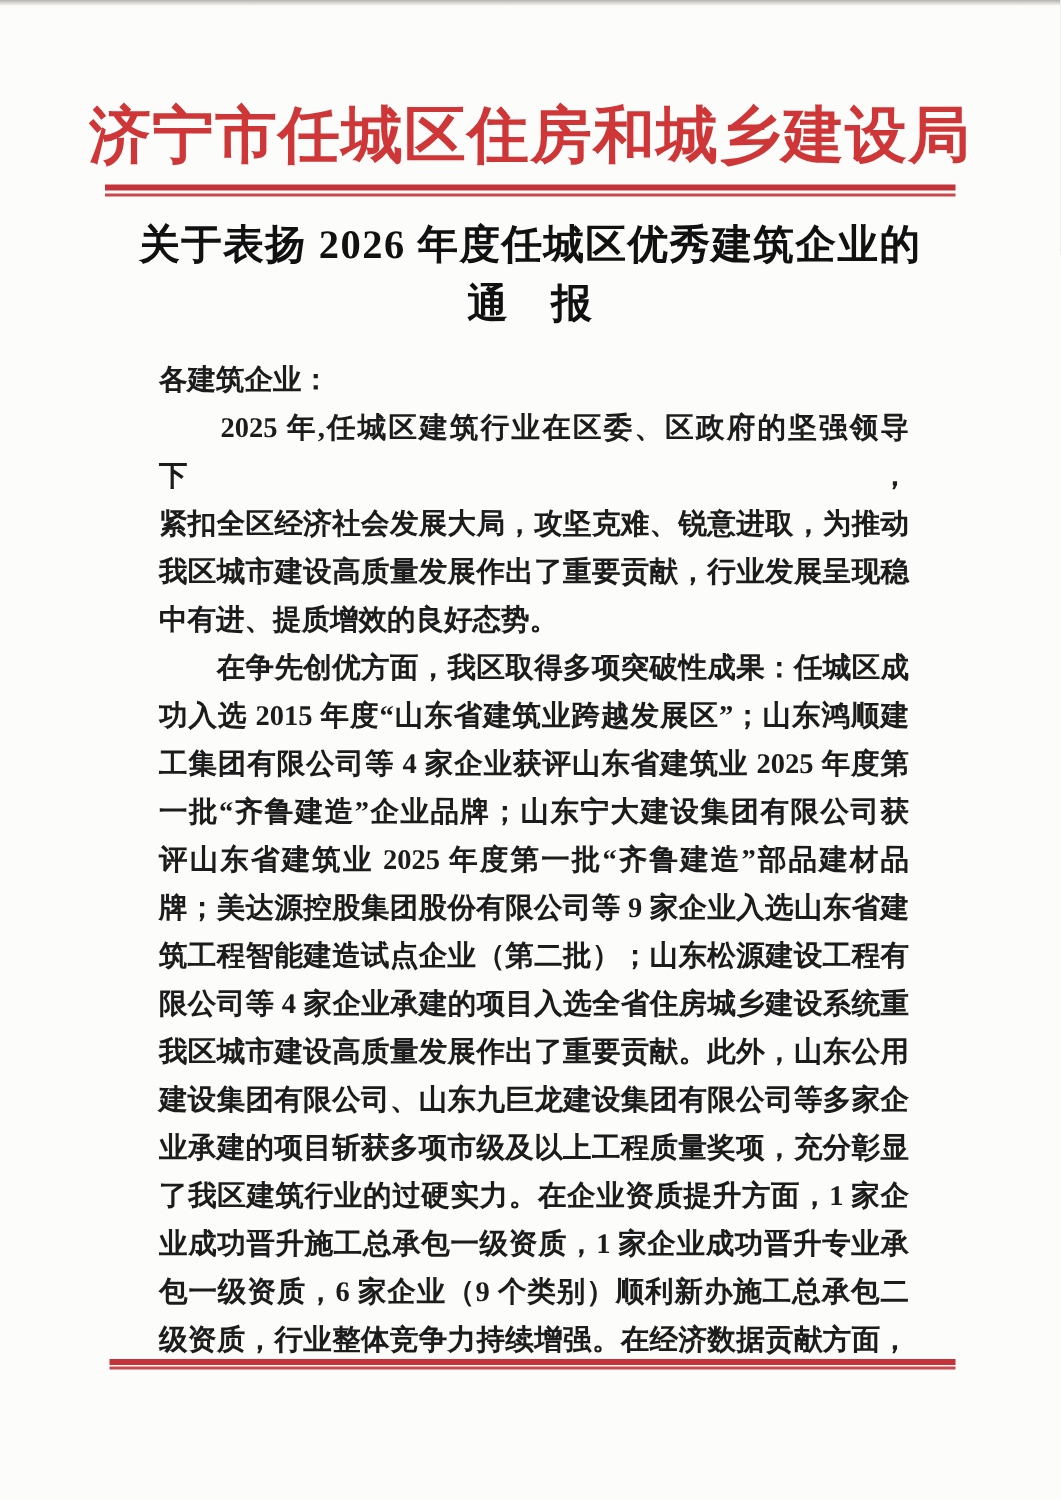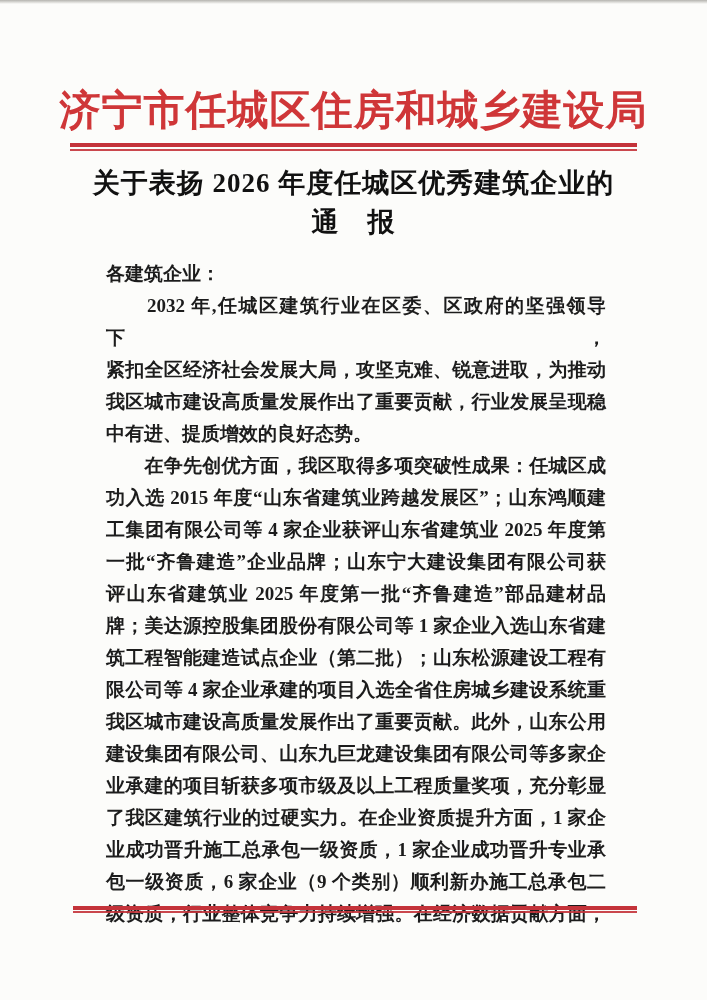--- a/index.html
+++ b/index.html
@@ -16,21 +16,21 @@
     background:var(--page-bg);
     overflow:hidden;
     font-family:"Liberation Serif","DejaVu Serif",serif;
   }
   
   .scan-edge-top{
     position:absolute;top:0;left:0;right:0;height:4px;
     background:linear-gradient(to bottom, rgba(110,108,100,.5), rgba(110,108,100,0));
   }
   .agency-header{
-    padding-top:84px;
+    padding-top:64px;
     text-align:center;
     font-size:41px;
     line-height:1.3;
     font-weight:bold;
     letter-spacing:1px;
     color:var(--header-red);
     white-space:nowrap;
   }
   .double-rule{width:567px;margin:6px auto 0;}
   .double-rule .thick{height:4px;background:var(--rule-red);}
@@ -83,30 +83,30 @@
   </div>
 
   <div class="doc-title">
     <div>关于表扬 2026 年度任城区优秀建筑企业的</div>
     <div>通　报</div>
   </div>
 
   <div class="body-text">
 
   <div class="body-line">各建筑企业：</div>
-      <div class="body-line fill">　　2032 年,任城区建筑行业在区委、区政府的坚强领导下，</div>
+      <div class="body-line fill">　　2025 年,任城区建筑行业在区委、区政府的坚强领导下，</div>
       <div class="body-line fill">紧扣全区经济社会发展大局，攻坚克难、锐意进取，为推动</div>
       <div class="body-line fill">我区城市建设高质量发展作出了重要贡献，行业发展呈现稳</div>
       <div class="body-line">中有进、提质增效的良好态势。</div>
       <div class="body-line fill">　　在争先创优方面，我区取得多项突破性成果：任城区成</div>
       <div class="body-line fill">功入选 2015 年度“山东省建筑业跨越发展区”；山东鸿顺建</div>
       <div class="body-line fill">工集团有限公司等 4 家企业获评山东省建筑业 2025 年度第</div>
       <div class="body-line fill">一批“齐鲁建造”企业品牌；山东宁大建设集团有限公司获</div>
       <div class="body-line fill">评山东省建筑业 2025 年度第一批“齐鲁建造”部品建材品</div>
-      <div class="body-line fill">牌；美达源控股集团股份有限公司等 1 家企业入选山东省建</div>
+      <div class="body-line fill">牌；美达源控股集团股份有限公司等 9 家企业入选山东省建</div>
       <div class="body-line fill">筑工程智能建造试点企业（第二批）；山东松源建设工程有</div>
       <div class="body-line fill">限公司等 4 家企业承建的项目入选全省住房城乡建设系统重</div>
       <div class="body-line fill">我区城市建设高质量发展作出了重要贡献。此外，山东公用</div>
       <div class="body-line fill">建设集团有限公司、山东九巨龙建设集团有限公司等多家企</div>
       <div class="body-line fill">业承建的项目斩获多项市级及以上工程质量奖项，充分彰显</div>
       <div class="body-line fill">了我区建筑行业的过硬实力。在企业资质提升方面，1 家企</div>
       <div class="body-line fill">业成功晋升施工总承包一级资质，1 家企业成功晋升专业承</div>
       <div class="body-line fill">包一级资质，6 家企业（9 个类别）顺利新办施工总承包二</div>
       <div class="body-line fill">级资质，行业整体竞争力持续增强。在经济数据贡献方面，</div>
     </div>

